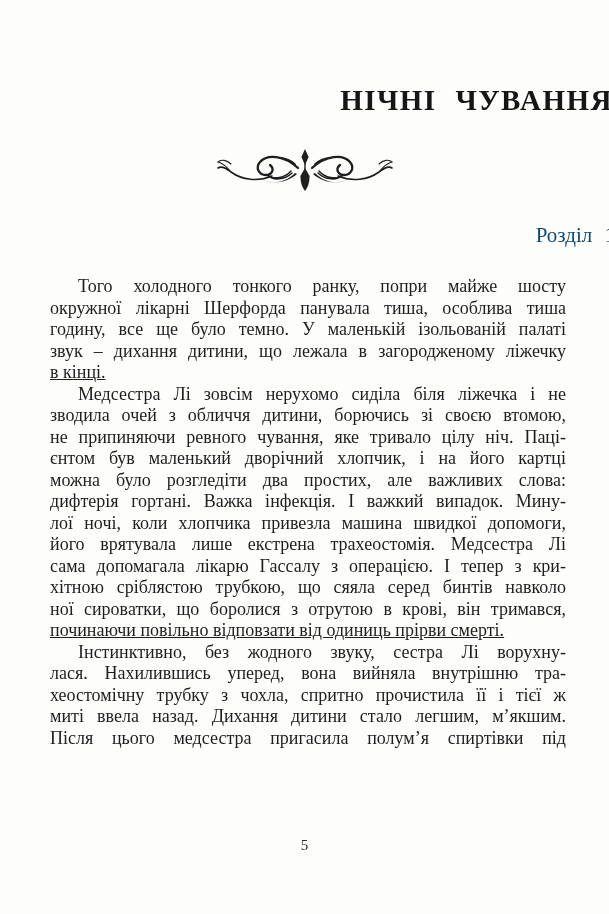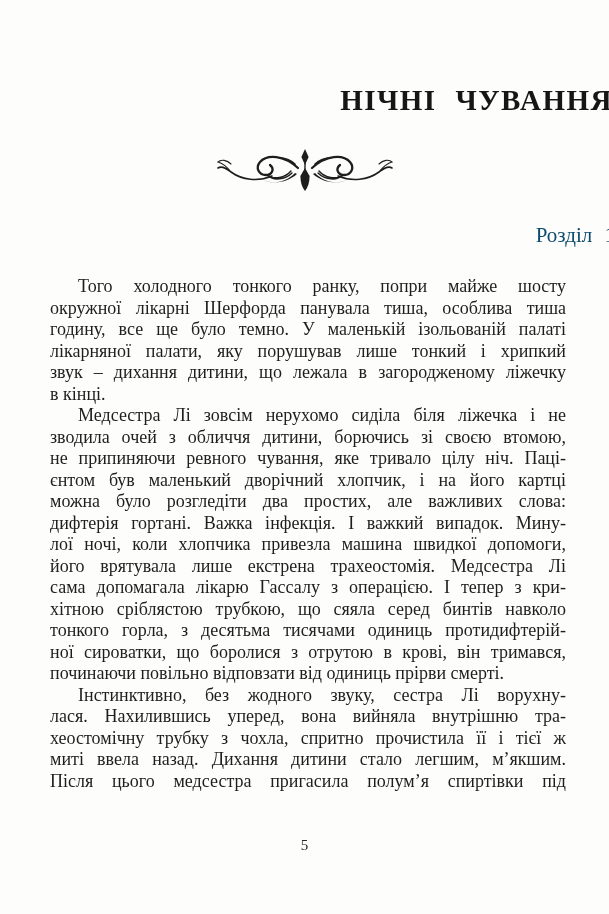--- a/index.html
+++ b/index.html
@@ -63,20 +63,21 @@
   .line {
     text-align: justify;
     text-align-last: justify;
     white-space: normal;
   }
   .line.first {
     text-indent: 28px;
   }
   .line.lastline {
     text-align-last: left;
+    text-decoration: underline;
   }
   .page-number {
     position: absolute;
     top: 837px;
     left: 0;
     width: 100%;
     text-align: center;
     font-size: 15px;
     color: #2a2a2a;
   }
@@ -117,36 +118,34 @@
     </svg>
   </div>
 
   <h2 class="section-heading">Розділ 1</h2>
 
   <div class="body-text">
       <div class="paragraph">
         <div class="line first">Того холодного тонкого ранку, попри майже шосту</div>
         <div class="line">окружної лікарні Шерфорда панувала тиша, особлива тиша</div>
         <div class="line">годину, все ще було темно. У маленькій ізольованій палаті</div>
-        <div class="line">лікарняної палати, яку порушував лише тонкий і хрипкий</div>
         <div class="line">звук – дихання дитини, що лежала в загородженому ліжечку</div>
         <div class="line lastline">в кінці.</div>
       </div>
       <div class="paragraph">
         <div class="line first">Медсестра Лі зовсім нерухомо сиділа біля ліжечка і не</div>
         <div class="line">зводила очей з обличчя дитини, борючись зі своєю втомою,</div>
         <div class="line">не припиняючи ревного чування, яке тривало цілу ніч. Паці-</div>
         <div class="line">єнтом був маленький дворічний хлопчик, і на його картці</div>
         <div class="line">можна було розгледіти два простих, але важливих слова:</div>
         <div class="line">дифтерія гортані. Важка інфекція. І важкий випадок. Мину-</div>
         <div class="line">лої ночі, коли хлопчика привезла машина швидкої допомоги,</div>
         <div class="line">його врятувала лише екстрена трахеостомія. Медсестра Лі</div>
         <div class="line">сама допомагала лікарю Гассалу з операцією. І тепер з кри-</div>
         <div class="line">хітною сріблястою трубкою, що сяяла серед бинтів навколо</div>
-        <div class="line">тонкого горла, з десятьма тисячами одиниць протидифтерій-</div>
         <div class="line">ної сироватки, що боролися з отрутою в крові, він тримався,</div>
         <div class="line lastline">починаючи повільно відповзати від одиниць прірви смерті.</div>
       </div>
       <div class="paragraph">
         <div class="line first">Інстинктивно, без жодного звуку, сестра Лі ворухну-</div>
         <div class="line">лася. Нахилившись уперед, вона вийняла внутрішню тра-</div>
         <div class="line">хеостомічну трубку з чохла, спритно прочистила її і тієї ж</div>
         <div class="line">миті ввела назад. Дихання дитини стало легшим, м’якшим.</div>
         <div class="line">Після цього медсестра пригасила полум’я спиртівки під</div>
       </div>

